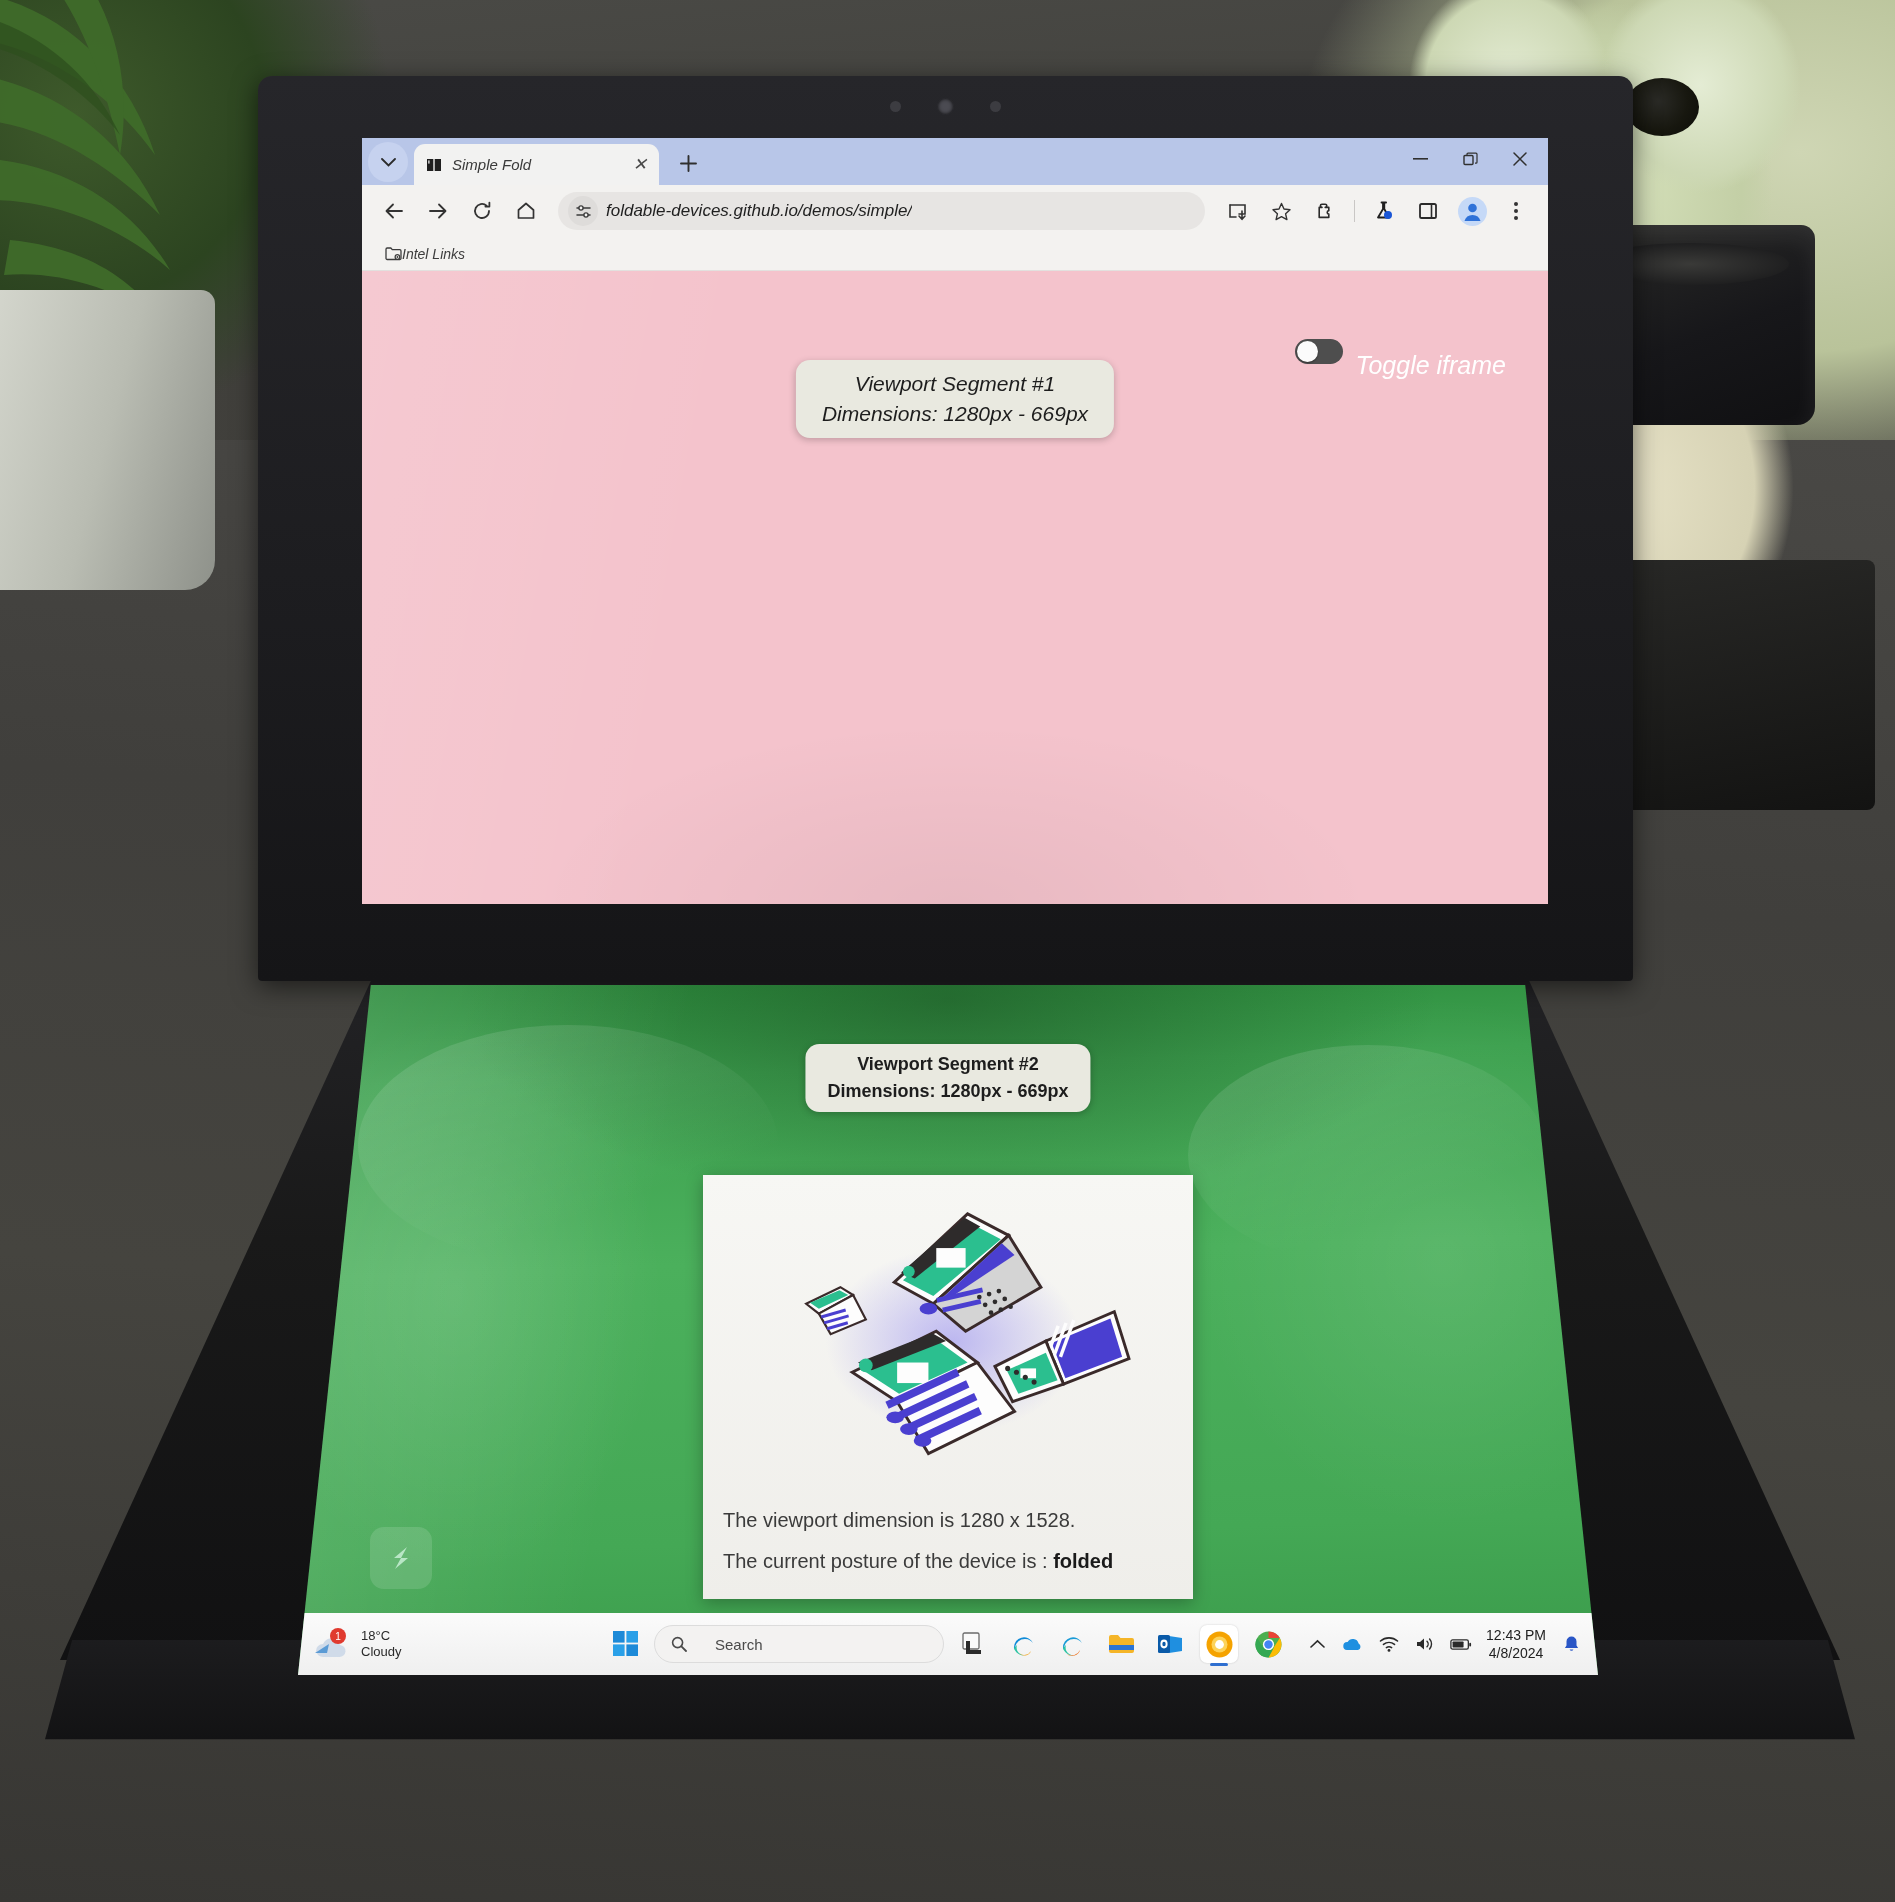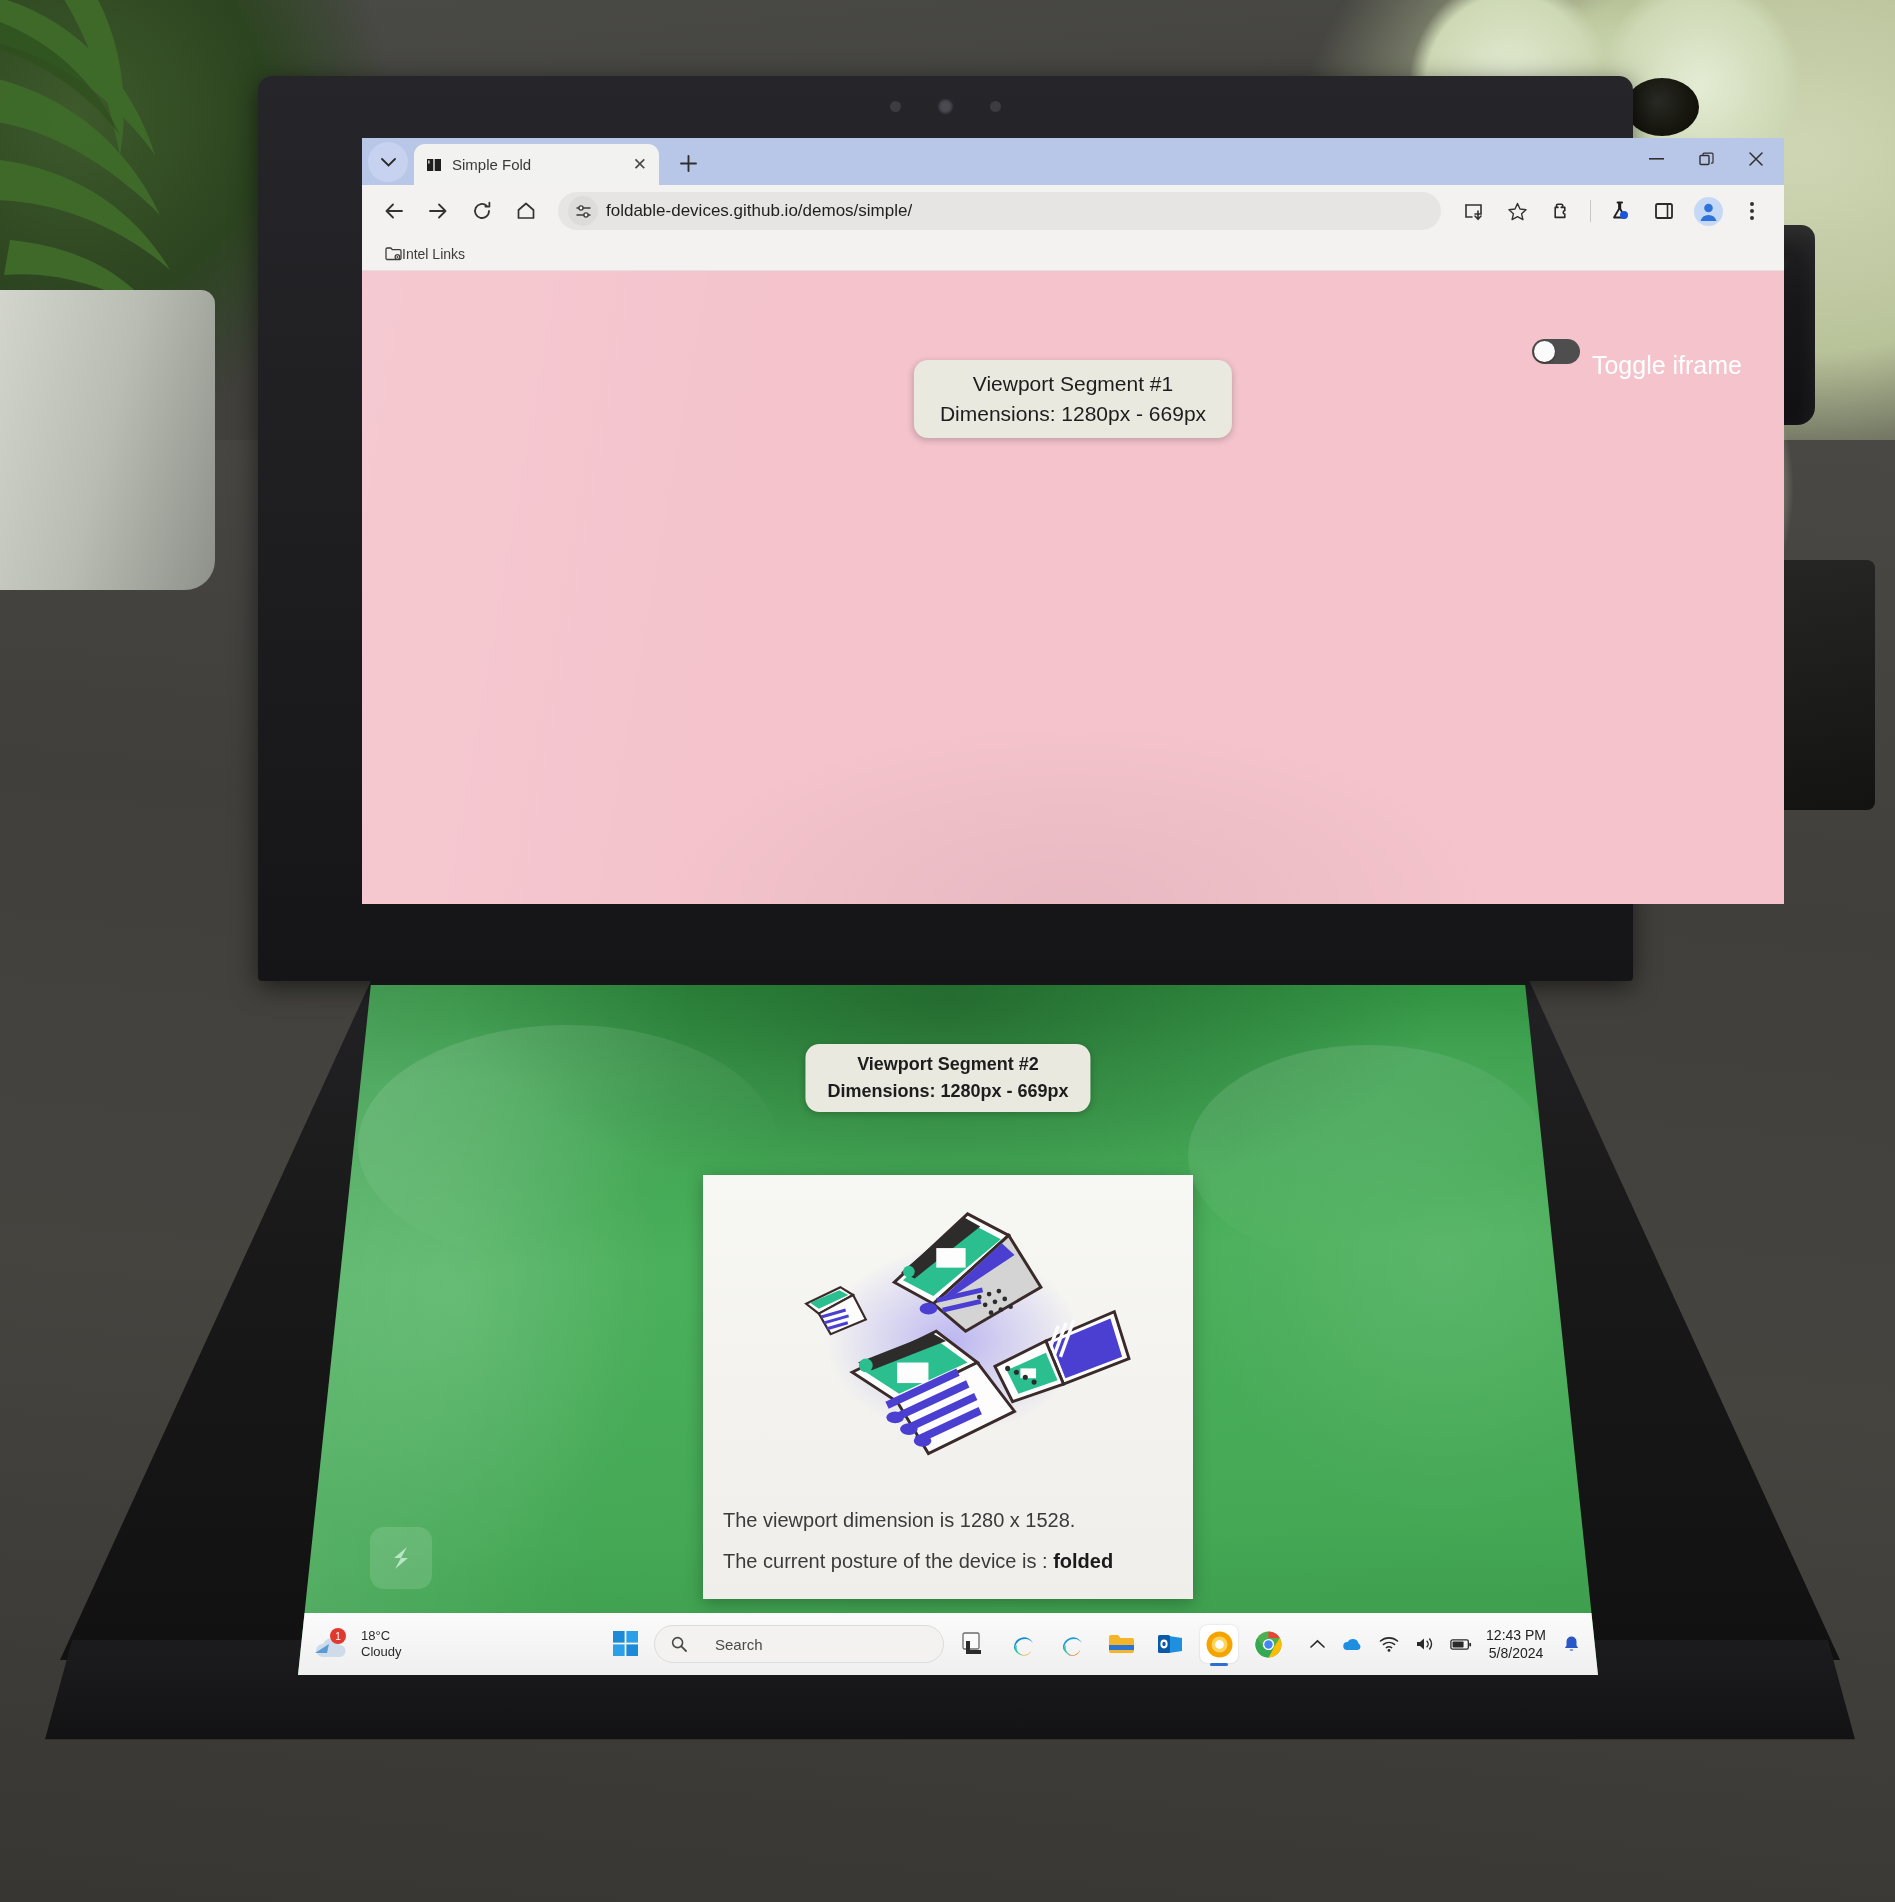--- a/index.html
+++ b/index.html
@@ -78,22 +78,22 @@
   }
   .base-bottom {
     position: absolute; left: 45px; top: 1640px; width: 1810px; height: 160px;
     background: linear-gradient(180deg,#1c1c1e,#0d0d0e);
     clip-path: polygon(1.5% 0%, 98.5% 0%, 100% 62%, 0% 62%);
     border-radius: 0 0 26px 26px;
   }
 
   
   .screen-top {
-    position: absolute; left: 362px; top: 138px; width: 1422px; height: 766px;
-    overflow: hidden; background: #eab308;
+    position: absolute; left: 362px; top: 138px; width: 1186px; height: 766px;
+    overflow: hidden; background: #eab308; font-style: italic;
   }
   .hinge {
     position: absolute; left: 352px; top: 898px; width: 1200px; height: 88px;
     background-color: #2b2b24;
     background-image: repeating-linear-gradient(115deg,
       #151512 0px, #151512 22px, #5e6049 22px, #5e6049 46px);
     display:flex; align-items:center; justify-content:center;
     box-shadow: inset 0 3px 10px rgba(0,0,0,.8);
   }
   .hinge-label {
@@ -651,21 +651,21 @@
         </div>
         <div class="tray-ico">
           <svg width="24" height="13" viewBox="0 0 24 13">
             <rect x="1" y="1.5" width="19" height="10" rx="1.8" stroke="#2a2a2a" stroke-width="1.4" fill="none"></rect>
             <rect x="2.8" y="3.3" width="12" height="6.4" rx=".8" fill="#2a2a2a"></rect>
             <rect x="21" y="4.6" width="2" height="4" rx="1" fill="#2a2a2a"></rect>
           </svg>
         </div>
         <div class="clock">
           <div>12:43 PM</div>
-          <div>5/8/2024</div>
+          <div>4/8/2024</div>
         </div>
         <div class="tray-ico">
           <svg width="17" height="18" viewBox="0 0 17 18">
             <path d="M8.5 1.5 a5 5 0 0 1 5 5 v4 l1.6 2.4 H1.9 L3.5 10.5 v-4 a5 5 0 0 1 5-5 Z" fill="#2a56c6"></path>
             <path d="M6.6 14.4 a2 2 0 0 0 3.8 0 Z" fill="#2a56c6"></path>
           </svg>
         </div>
       </div>
     </div>
   </div>

